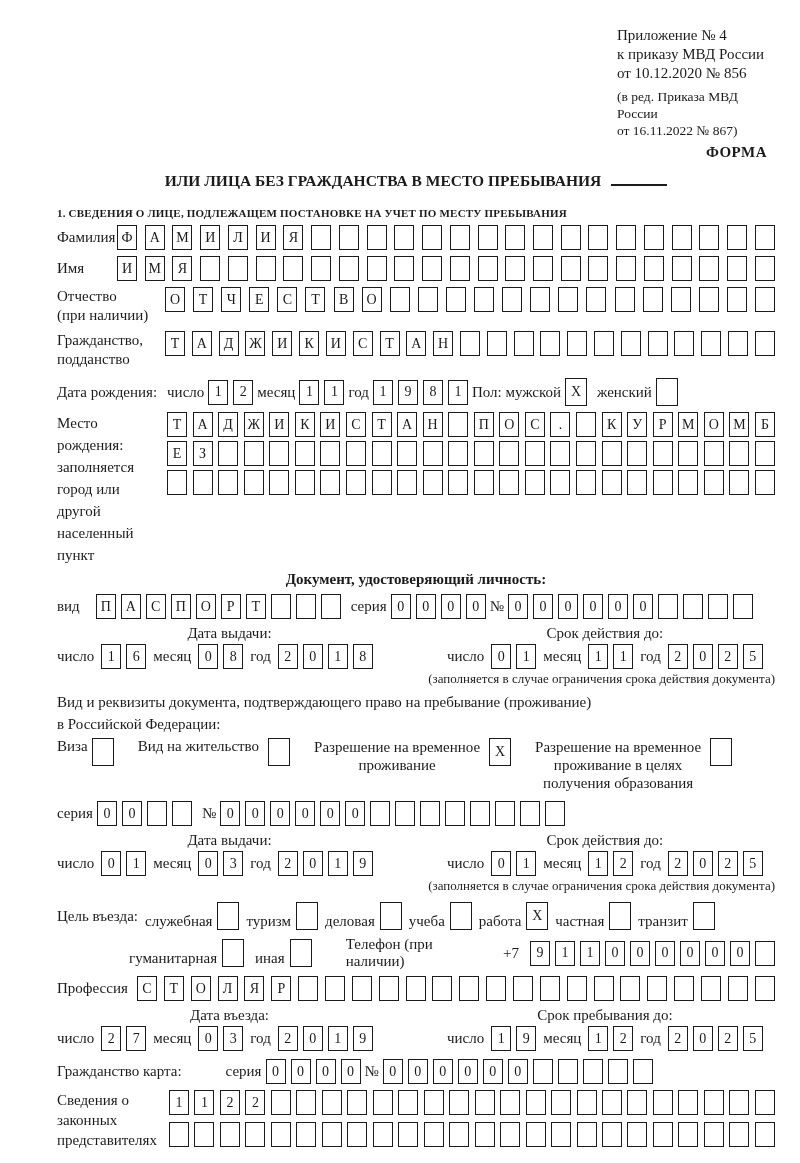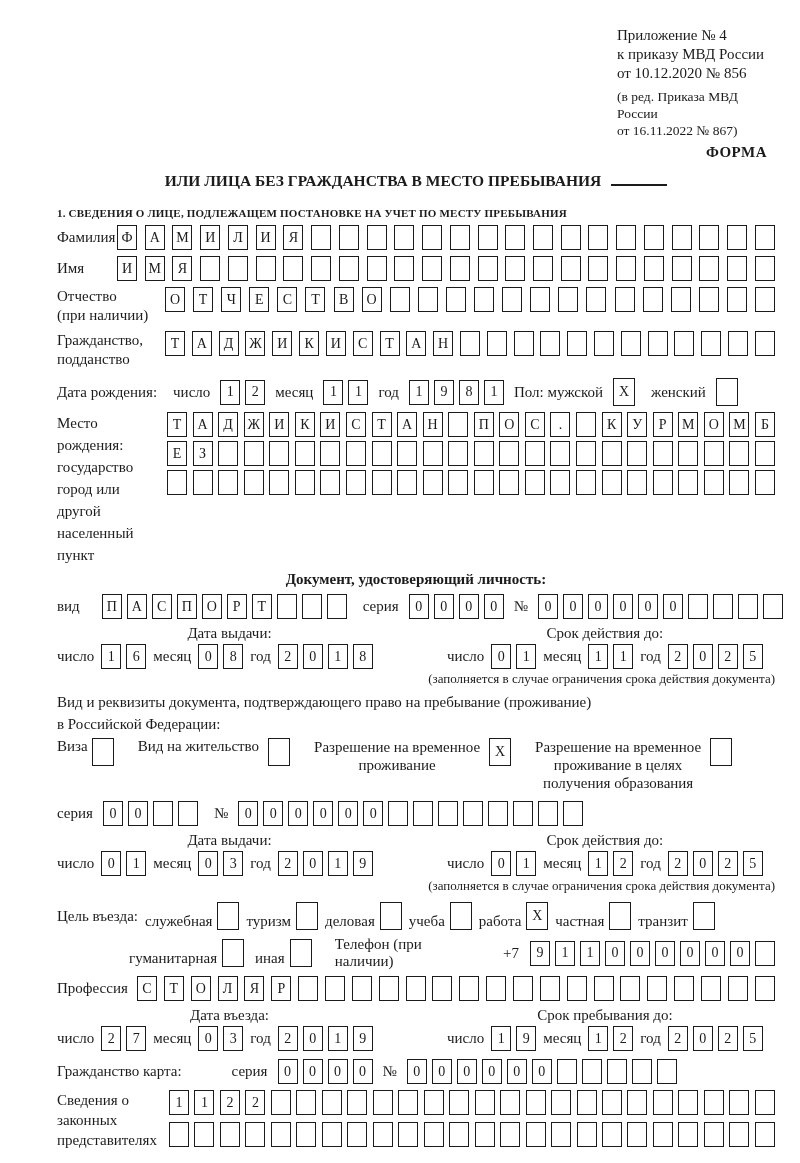--- a/index.html
+++ b/index.html
@@ -33,21 +33,21 @@
   .flab { flex: none; line-height: 19px; }
   .w52 { width: 52px; } .w100 { width: 100px; } .w72 { width: 72px; }
   .cells { display: flex; flex: 1; justify-content: space-between; margin-left: 8px; min-width: 0; }
   .cell {
     flex: none; width: 20px; height: 25px;
     border: 1.5px solid #1b1b1b; background: #fff;
     display: inline-flex; align-items: center; justify-content: center;
     font-size: 14px;
   }
   .boxes { display: inline-flex; gap: 5px; flex: none; }
-  .inline { gap: 10px; }
+  .inline { gap: 4px; }
   .cbx .cell { width: 22px; height: 28px; }
 
   
   .grid2 { display: flex; align-items: flex-start; margin-top: 6px; }
   .grid2 .glabels { flex: none; }
   .mb-labels { width: 110px; line-height: 22px; }
   .gcells { flex: 1; display: flex; flex-direction: column; gap: 4px; min-width: 0; }
   .gcells .cells { margin-left: 0; }
 
   .doc-heading { text-align: center; font-weight: bold; margin-top: 5px; }
@@ -65,21 +65,21 @@
   
   .permits { display: flex; align-items: flex-start; margin-top: 4px; }
   .pitem { display: flex; align-items: flex-start; }
   .pitem + .pitem { margin-left: 24px; }
   .plbl { text-align: center; line-height: 18px; }
   .pitem .boxes { margin-left: 9px; }
 
   
   .opt { display: inline-flex; align-items: flex-end; gap: 5px; }
   .purpose2 { margin-left: 72px; gap: 11px; }
-  .phone-label { margin-left: 12px; }
+  .phone-label { margin-left: 23px; }
 
   .rep-labels { width: 112px; line-height: 20px; }
   .rep-cells { gap: 7px; }
 </style>
 </head>
 <body>
 
 <div class="page">
   <div class="inner">
 
@@ -246,21 +246,21 @@
         </span>
       <span style="margin-left:6px;">женский</span>
       <span class="boxes cbx">
           <span class="cell"></span>
         </span>
     </div>
 
     <div class="grid2">
       <div class="glabels mb-labels">
         <div>Место рождения:</div>
-        <div>государство</div>
+        <div>заполняется</div>
         <div>город или другой</div>
         <div>населенный пункт</div>
       </div>
       <div class="gcells">
         <div class="cells">
             <span class="cell">Т</span>
             <span class="cell">А</span>
             <span class="cell">Д</span>
             <span class="cell">Ж</span>
             <span class="cell">И</span>

